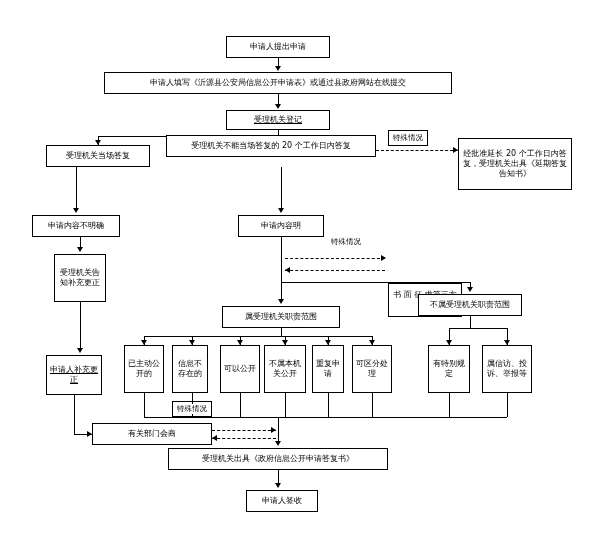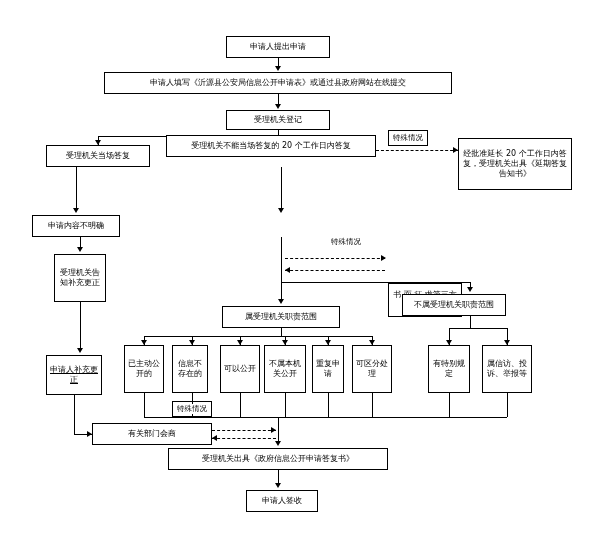--- a/index.html
+++ b/index.html
@@ -138,45 +138,48 @@
 
   <div class="ln v" style="left:278px;top:470px;height:14px;"></div>
   <div class="arr arr-d" style="left:275px;top:483px;"></div>
 
   <div class="node" style="left:226px;top:36px;width:104px;height:22px;">
       <span>申请人提出申请</span>
     </div>
   <div class="node" style="left:104px;top:72px;width:348px;height:22px;text-align:center;">
       <span>申请人填写《沂源县公安局信息公开申请表》或通过县政府网站在线提交</span>
     </div>
-  <div class="node" style="left:226px;top:110px;width:104px;height:20px;">
+  <div class="node" style="left:226px;top:110px;width:104px;height:20px;text-decoration:underline;">
       <span>受理机关登记</span>
     </div>
   <div class="node" style="left:46px;top:145px;width:104px;height:22px;">
       <span>受理机关当场答复</span>
     </div>
   <div class="node" style="left:166px;top:135px;width:210px;height:22px;">
       <span>受理机关不能当场答复的 20 个工作日内答复</span>
     </div>
   <div class="node" style="left:458px;top:138px;width:114px;height:52px;">
       <span>经批准延长 20 个工作日内答复，受理机关出具《延期答复告知书》</span>
     </div>
   <div class="node" style="left:32px;top:215px;width:88px;height:22px;">
       <span>申请内容不明确</span>
     </div>
+  <div class="node" style="left:238px;top:215px;width:86px;height:22px;">
+      <span>申请内容明</span>
+    </div>
   <div class="node" style="left:388px;top:248px;width:74px;height:34px;margin-top:35px;">
       <span>书 面 征 求第三方意</span>
     </div>
   <div class="node" style="left:54px;top:254px;width:52px;height:48px;">
       <span>受理机关告知补充更正</span>
     </div>
   <div class="node" style="left:222px;top:306px;width:118px;height:22px;">
       <span>属受理机关职责范围</span>
     </div>
-  <div class="node" style="left:402px;top:294px;width:104px;height:22px;">
+  <div class="node" style="left:418px;top:294px;width:104px;height:22px;">
       <span>不属受理机关职责范围</span>
     </div>
   <div class="node" style="left:46px;top:355px;width:56px;height:40px;text-decoration:underline;">
       <span>申请人补充更正</span>
     </div>
   <div class="node" style="left:124px;top:345px;width:40px;height:48px;">
       <span>已主动公开的</span>
     </div>
   <div class="node" style="left:172px;top:345px;width:36px;height:48px;">
       <span>信息不存在的</span>

